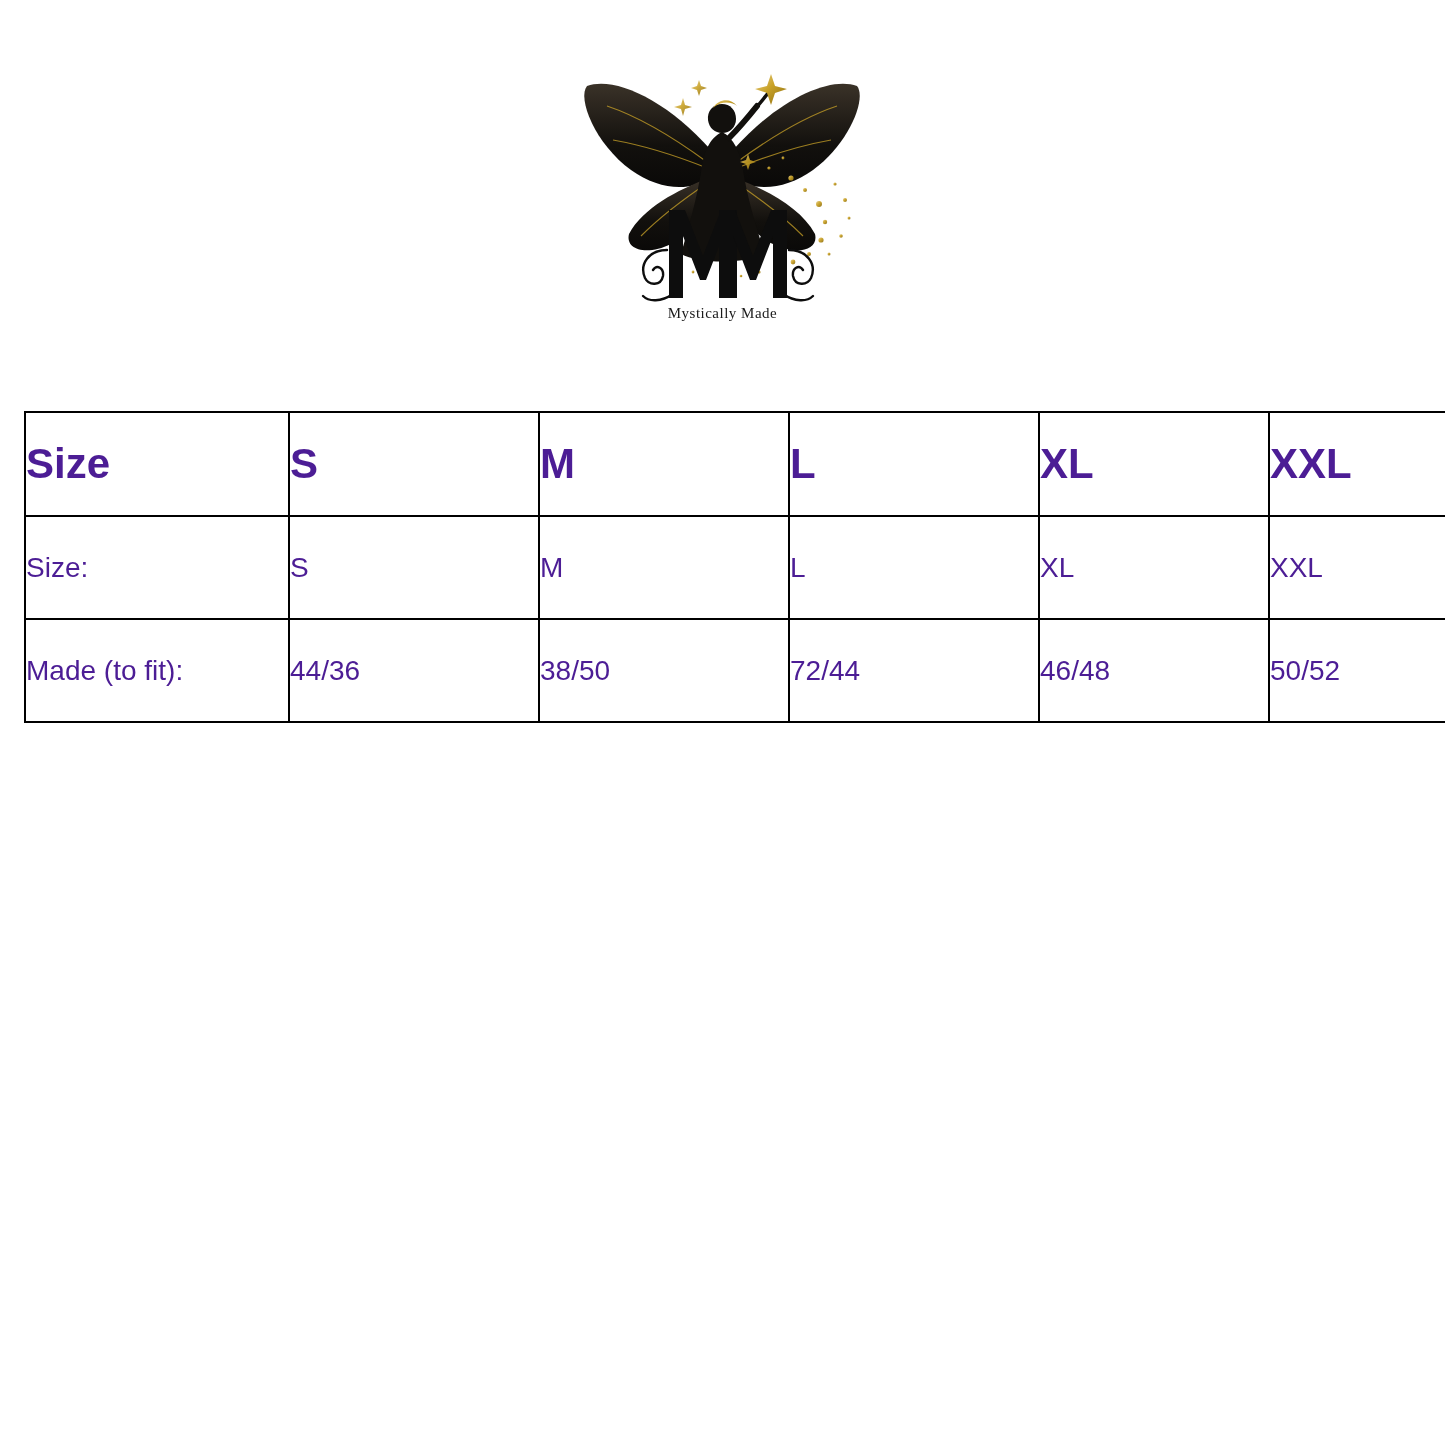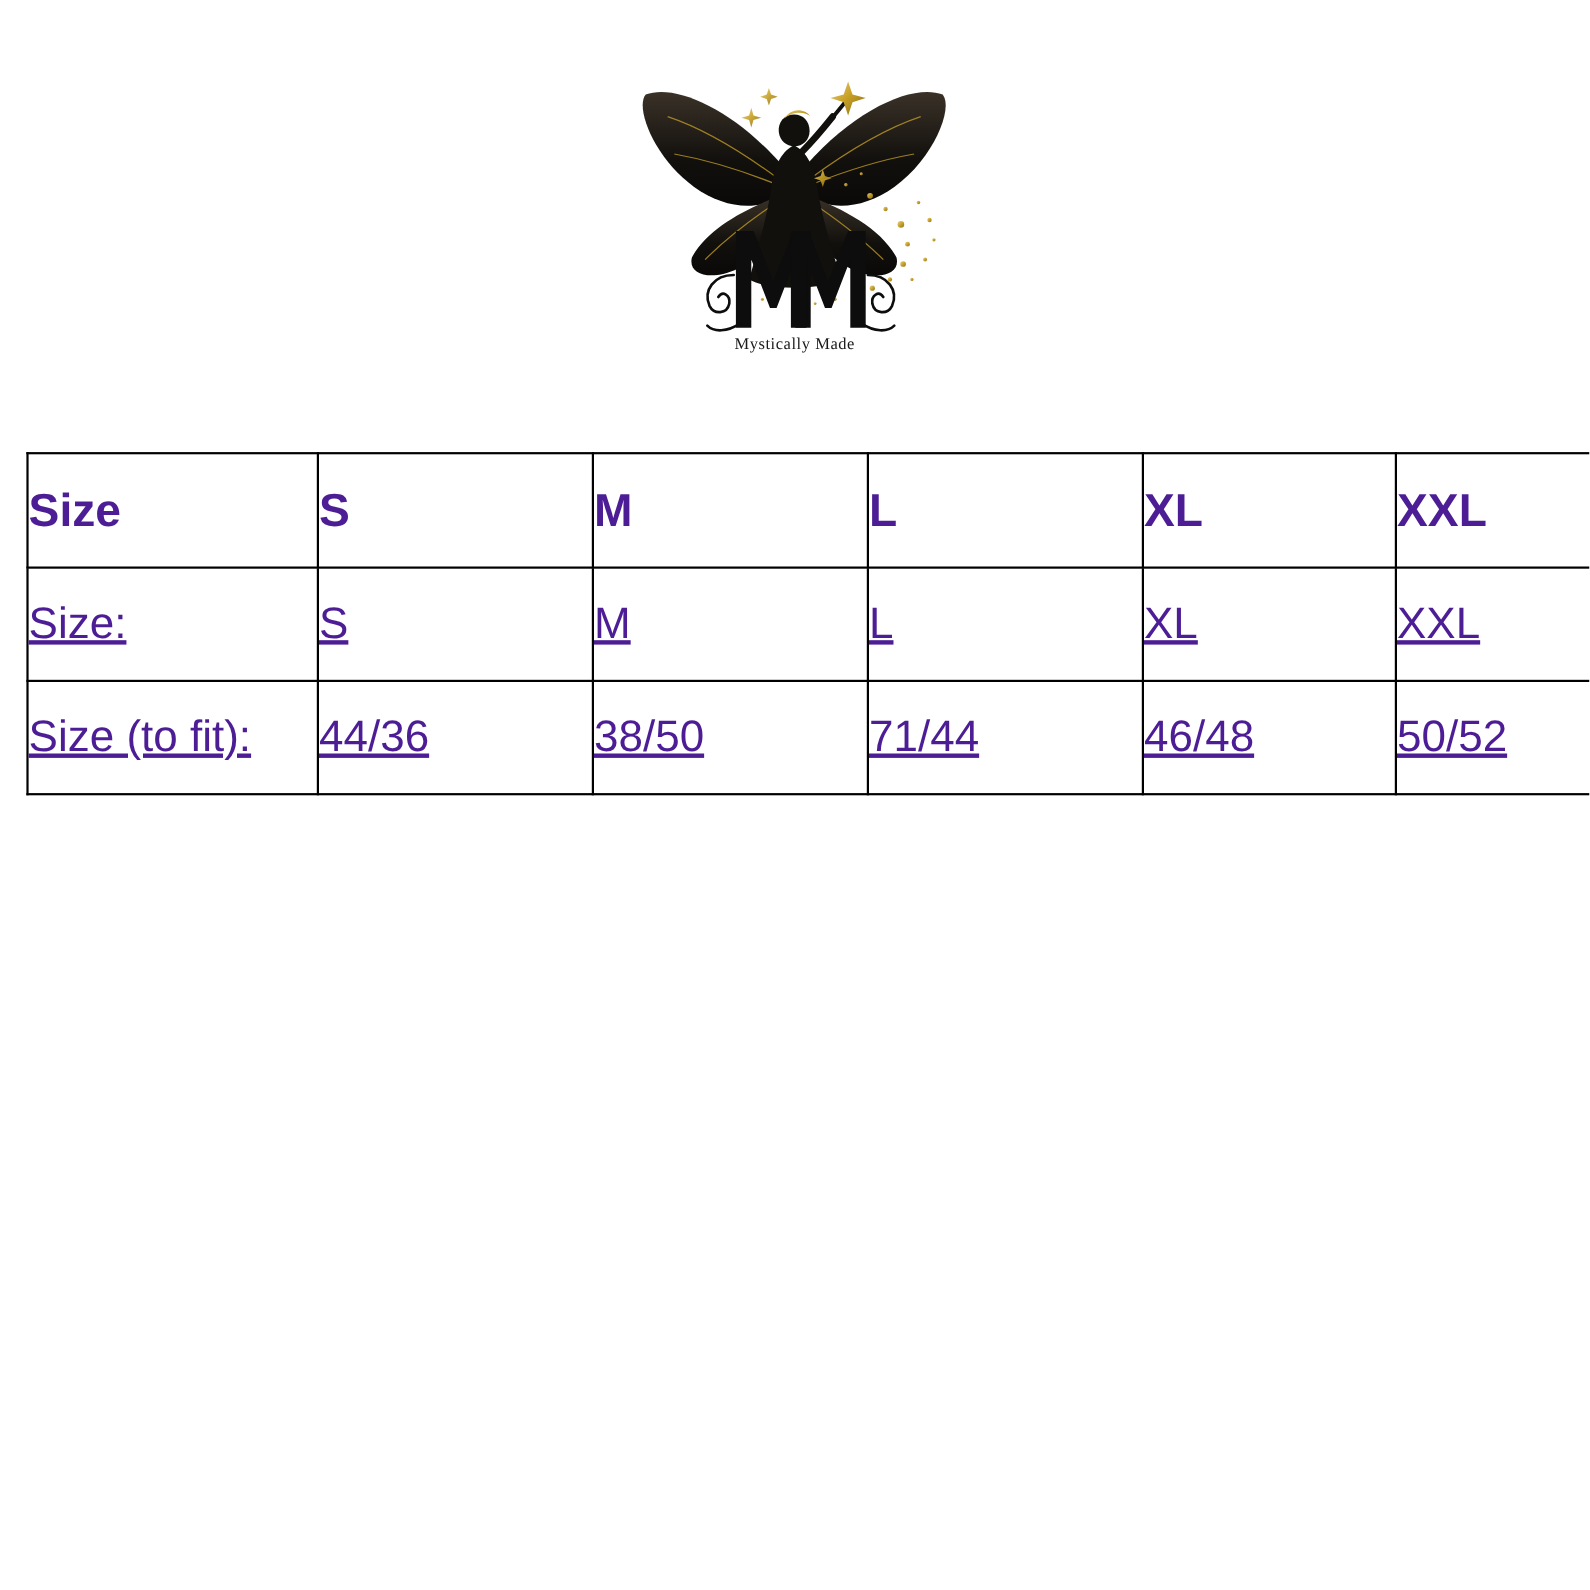--- a/index.html
+++ b/index.html
@@ -61,23 +61,22 @@
     color: #4c1d95;
     padding: 0;
   }
   .size-table tr.header-row td {
     height: 102px;
     font-size: 42px;
     font-weight: bold;
   }
   .size-table tr.data-row td {
     height: 101px;
-    font-size: 40px;
+    font-size: 28px;
     font-weight: normal;
-    text-decoration: underline;
   }
   .col-label { width: 262px; }
   .col-val { width: 248px; }
   .col-val-l { width: 248px; }
   .col-val-xl { width: 228px; }
   .col-val-xxl { width: 195px; }
 
   .cell-label-tight {
     font-size: 38px;
   }
@@ -182,23 +181,23 @@
       </tr>
       <tr class="data-row">
         <td class="col-label">Size:</td>
         <td class="col-val">S</td>
         <td class="col-val">M</td>
         <td class="col-val-l">L</td>
         <td class="col-val-xl">XL</td>
         <td class="col-val-xxl">XXL</td>
       </tr>
       <tr class="data-row">
-        <td class="col-label cell-label-tight">Size (to fit):</td>
+        <td class="col-label cell-label-tight">Made (to fit):</td>
         <td class="col-val">44/36</td>
         <td class="col-val">38/50</td>
-        <td class="col-val-l">71/44</td>
+        <td class="col-val-l">72/44</td>
         <td class="col-val-xl">46/48</td>
         <td class="col-val-xxl">50/52</td>
       </tr>
     </tbody>
   </table>
 
 </div>
 
 </body></html>

